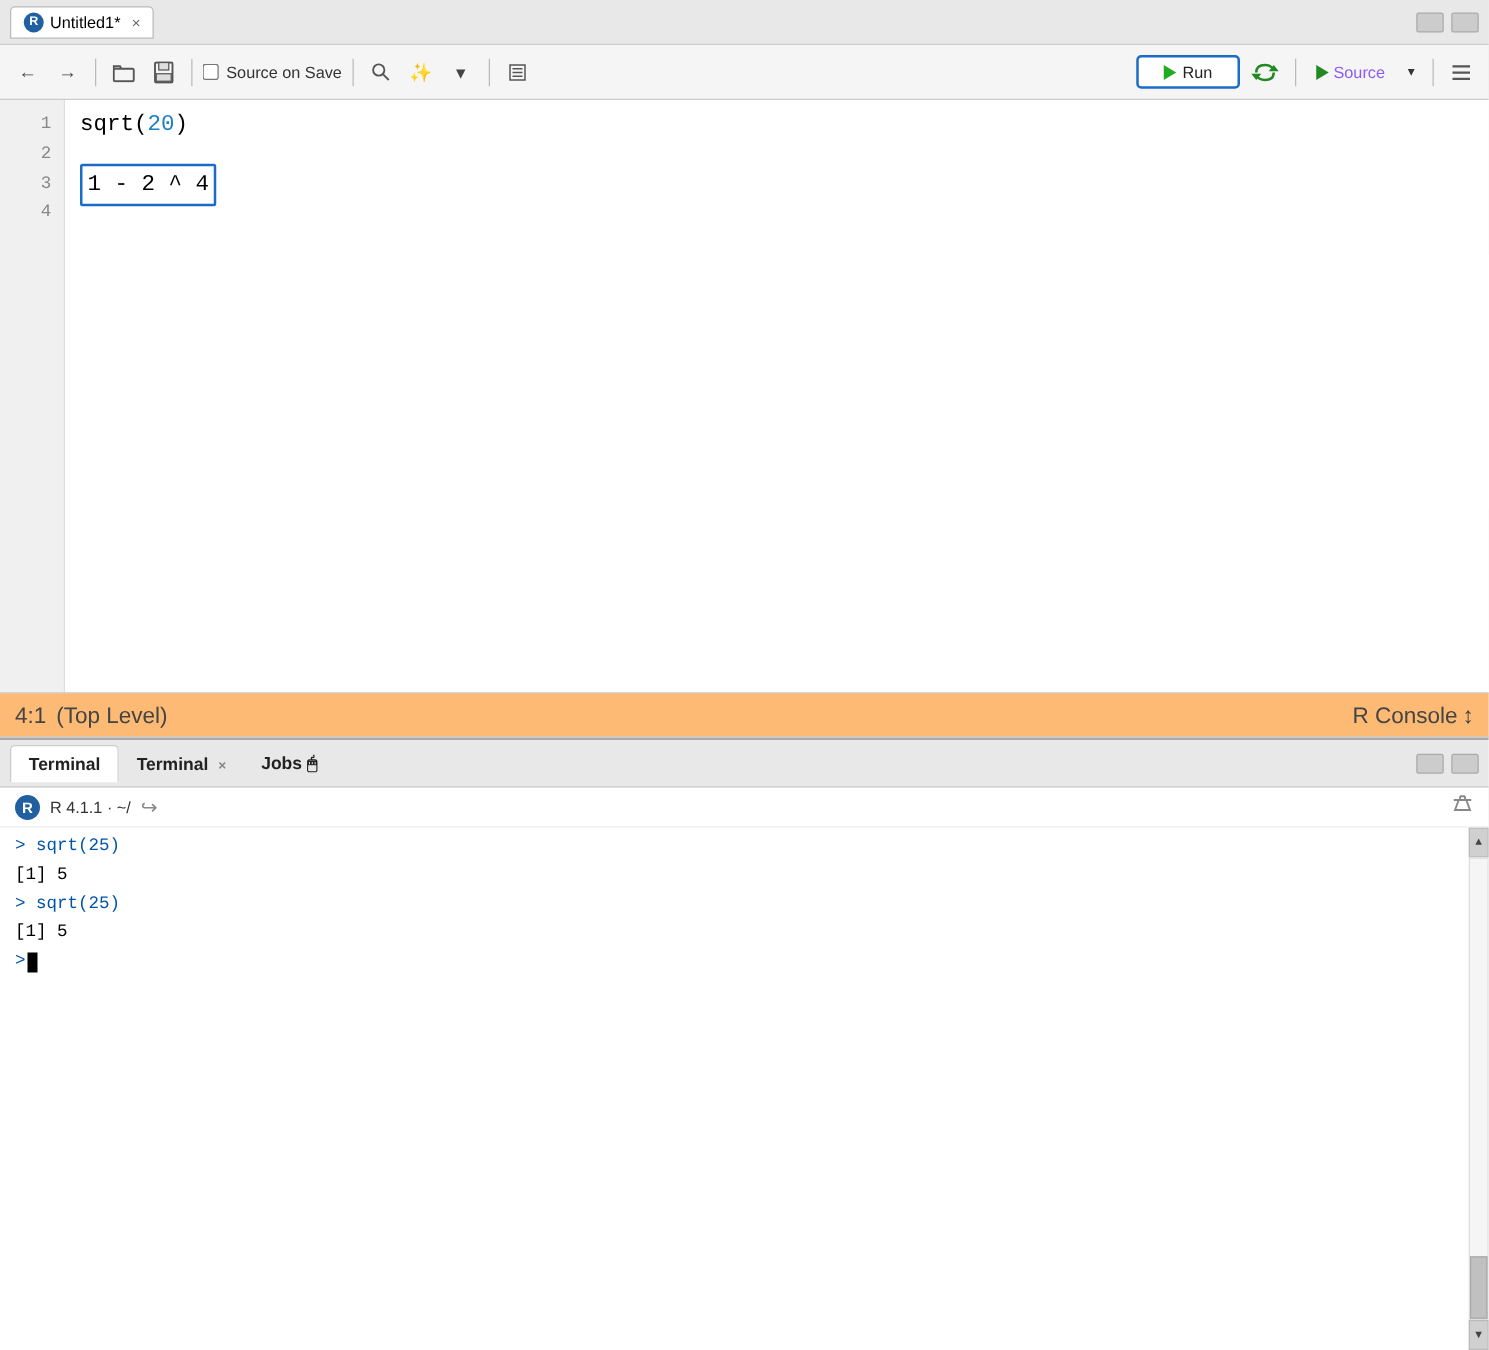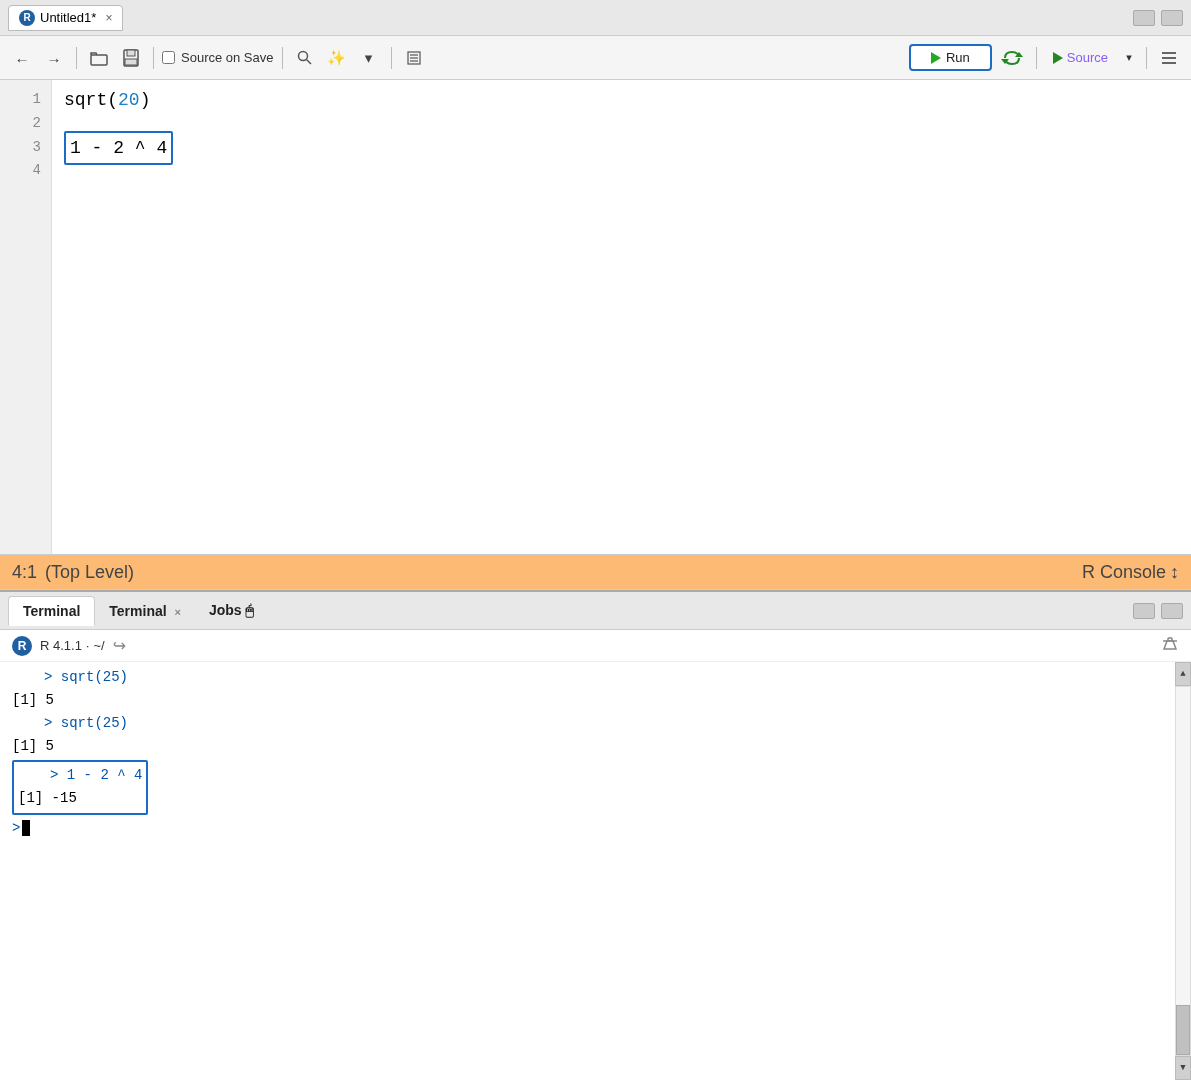--- a/index.html
+++ b/index.html
@@ -338,21 +338,21 @@
     .console-output {
       flex: 1;
       overflow-y: auto;
       padding: 4px 12px;
       font-family: 'Courier New', Courier, monospace;
       font-size: 14px;
       line-height: 1.65;
       position: relative;
     }
     .console-line { color: #000; }
-    .console-cmd { color: #0055aa; margin-left: 32px; }
+    .console-cmd { color: #0055aa; }
     .console-result { color: #000; }
     .console-prompt { color: #0055aa; }
 
     .console-prompt-line {
       display: flex;
       align-items: center;
     }
     .cursor-blink {
       display: inline-block;
       width: 8px;
@@ -510,24 +510,20 @@
       </button>
     </div>
 
     <div class="console-output" style="padding-right: 20px;">
       <div class="console-line console-cmd">&gt; <span style="color:#0055aa">sqrt(25)</span></div>
       <div class="console-line console-result">[1] 5</div>
       <div class="console-line console-cmd">&gt; <span style="color:#0055aa">sqrt(25)</span></div>
       <div class="console-line console-result">[1] 5</div>
 
       
-      <div style="display:inline-block; border: 2px solid #1a6cc7; border-radius: 2px; padding: 2px 4px; margin: 2px 0;">
-        <div class="console-line console-cmd">&gt; <span style="color:#0055aa;">1 - 2 ^ 4</span></div>
-        <div class="console-line console-result">[1] -15</div>
-      </div>
 
       <div class="console-prompt-line">
         <span class="console-prompt">&gt;</span>
         <span class="cursor-blink"></span>
       </div>
 
       
       <div style="position:absolute; right:0; top:0; width:16px; height:100%; display:flex; flex-direction:column;">
         <div style="width:16px; height:24px; background:#d0d0d0; border:1px solid #bbb; display:flex; align-items:center; justify-content:center; cursor:pointer; font-size:9px; color:#444;">▲</div>
         <div style="flex:1; background:#f5f5f5; border:1px solid #ddd; position:relative;">

